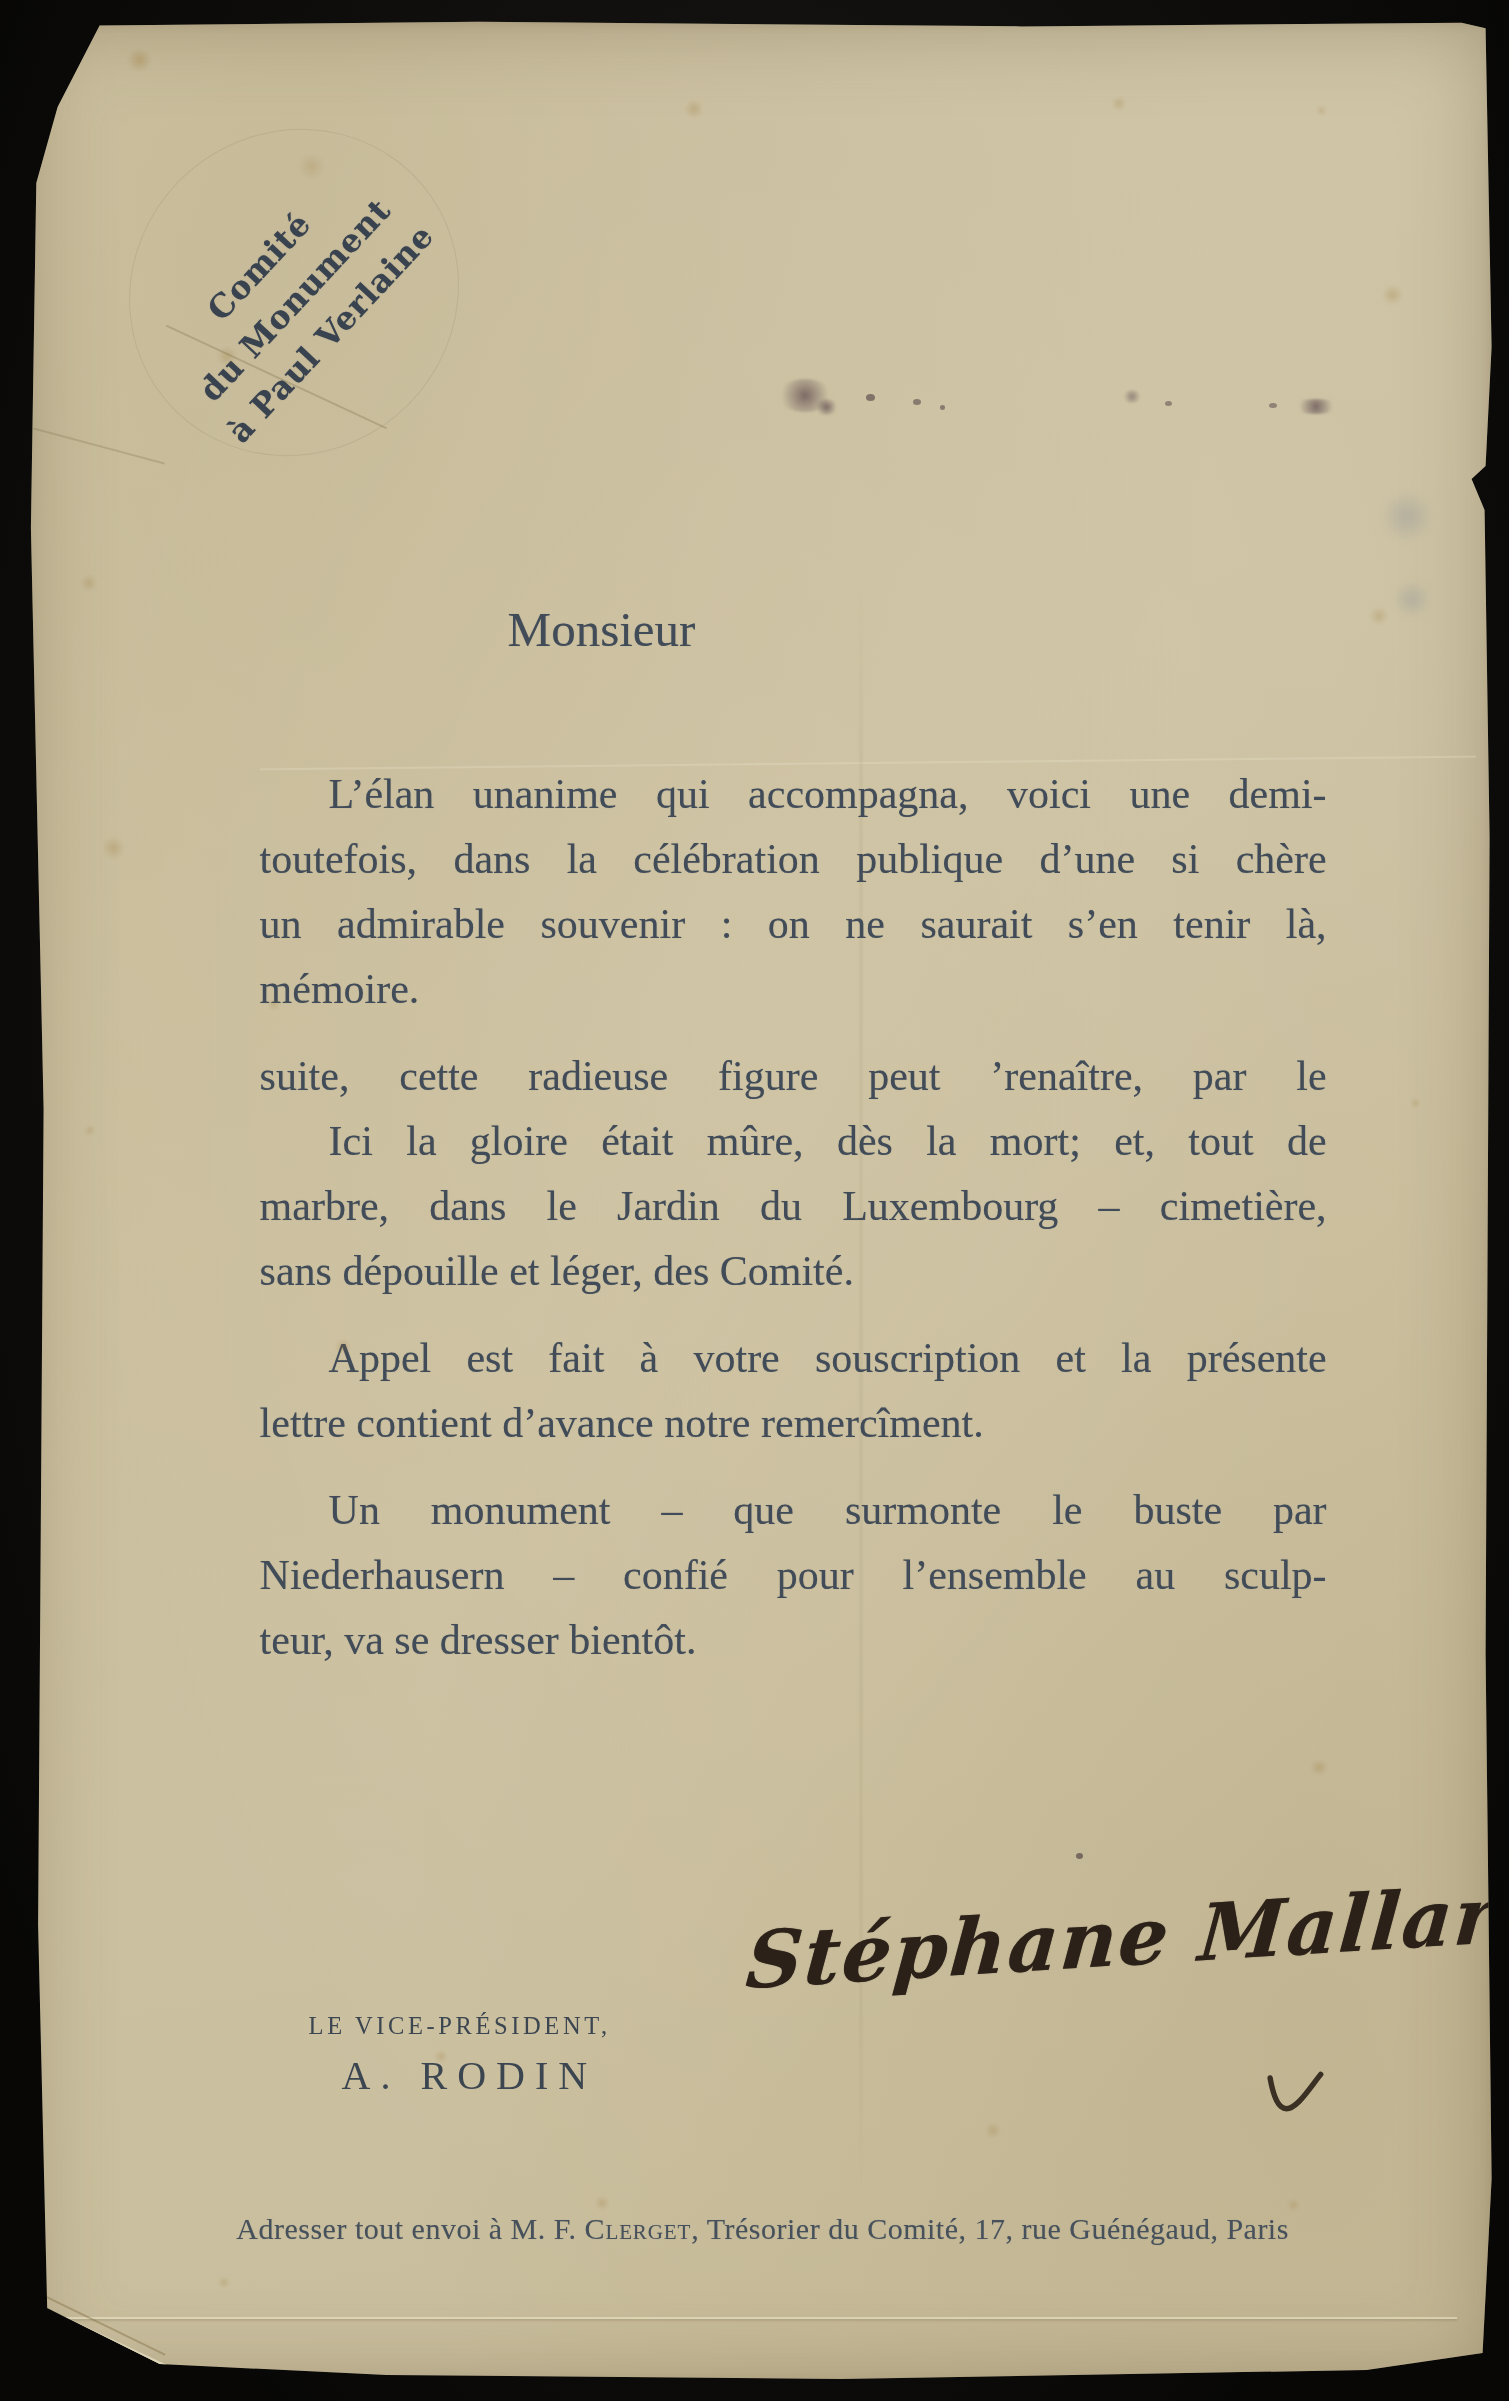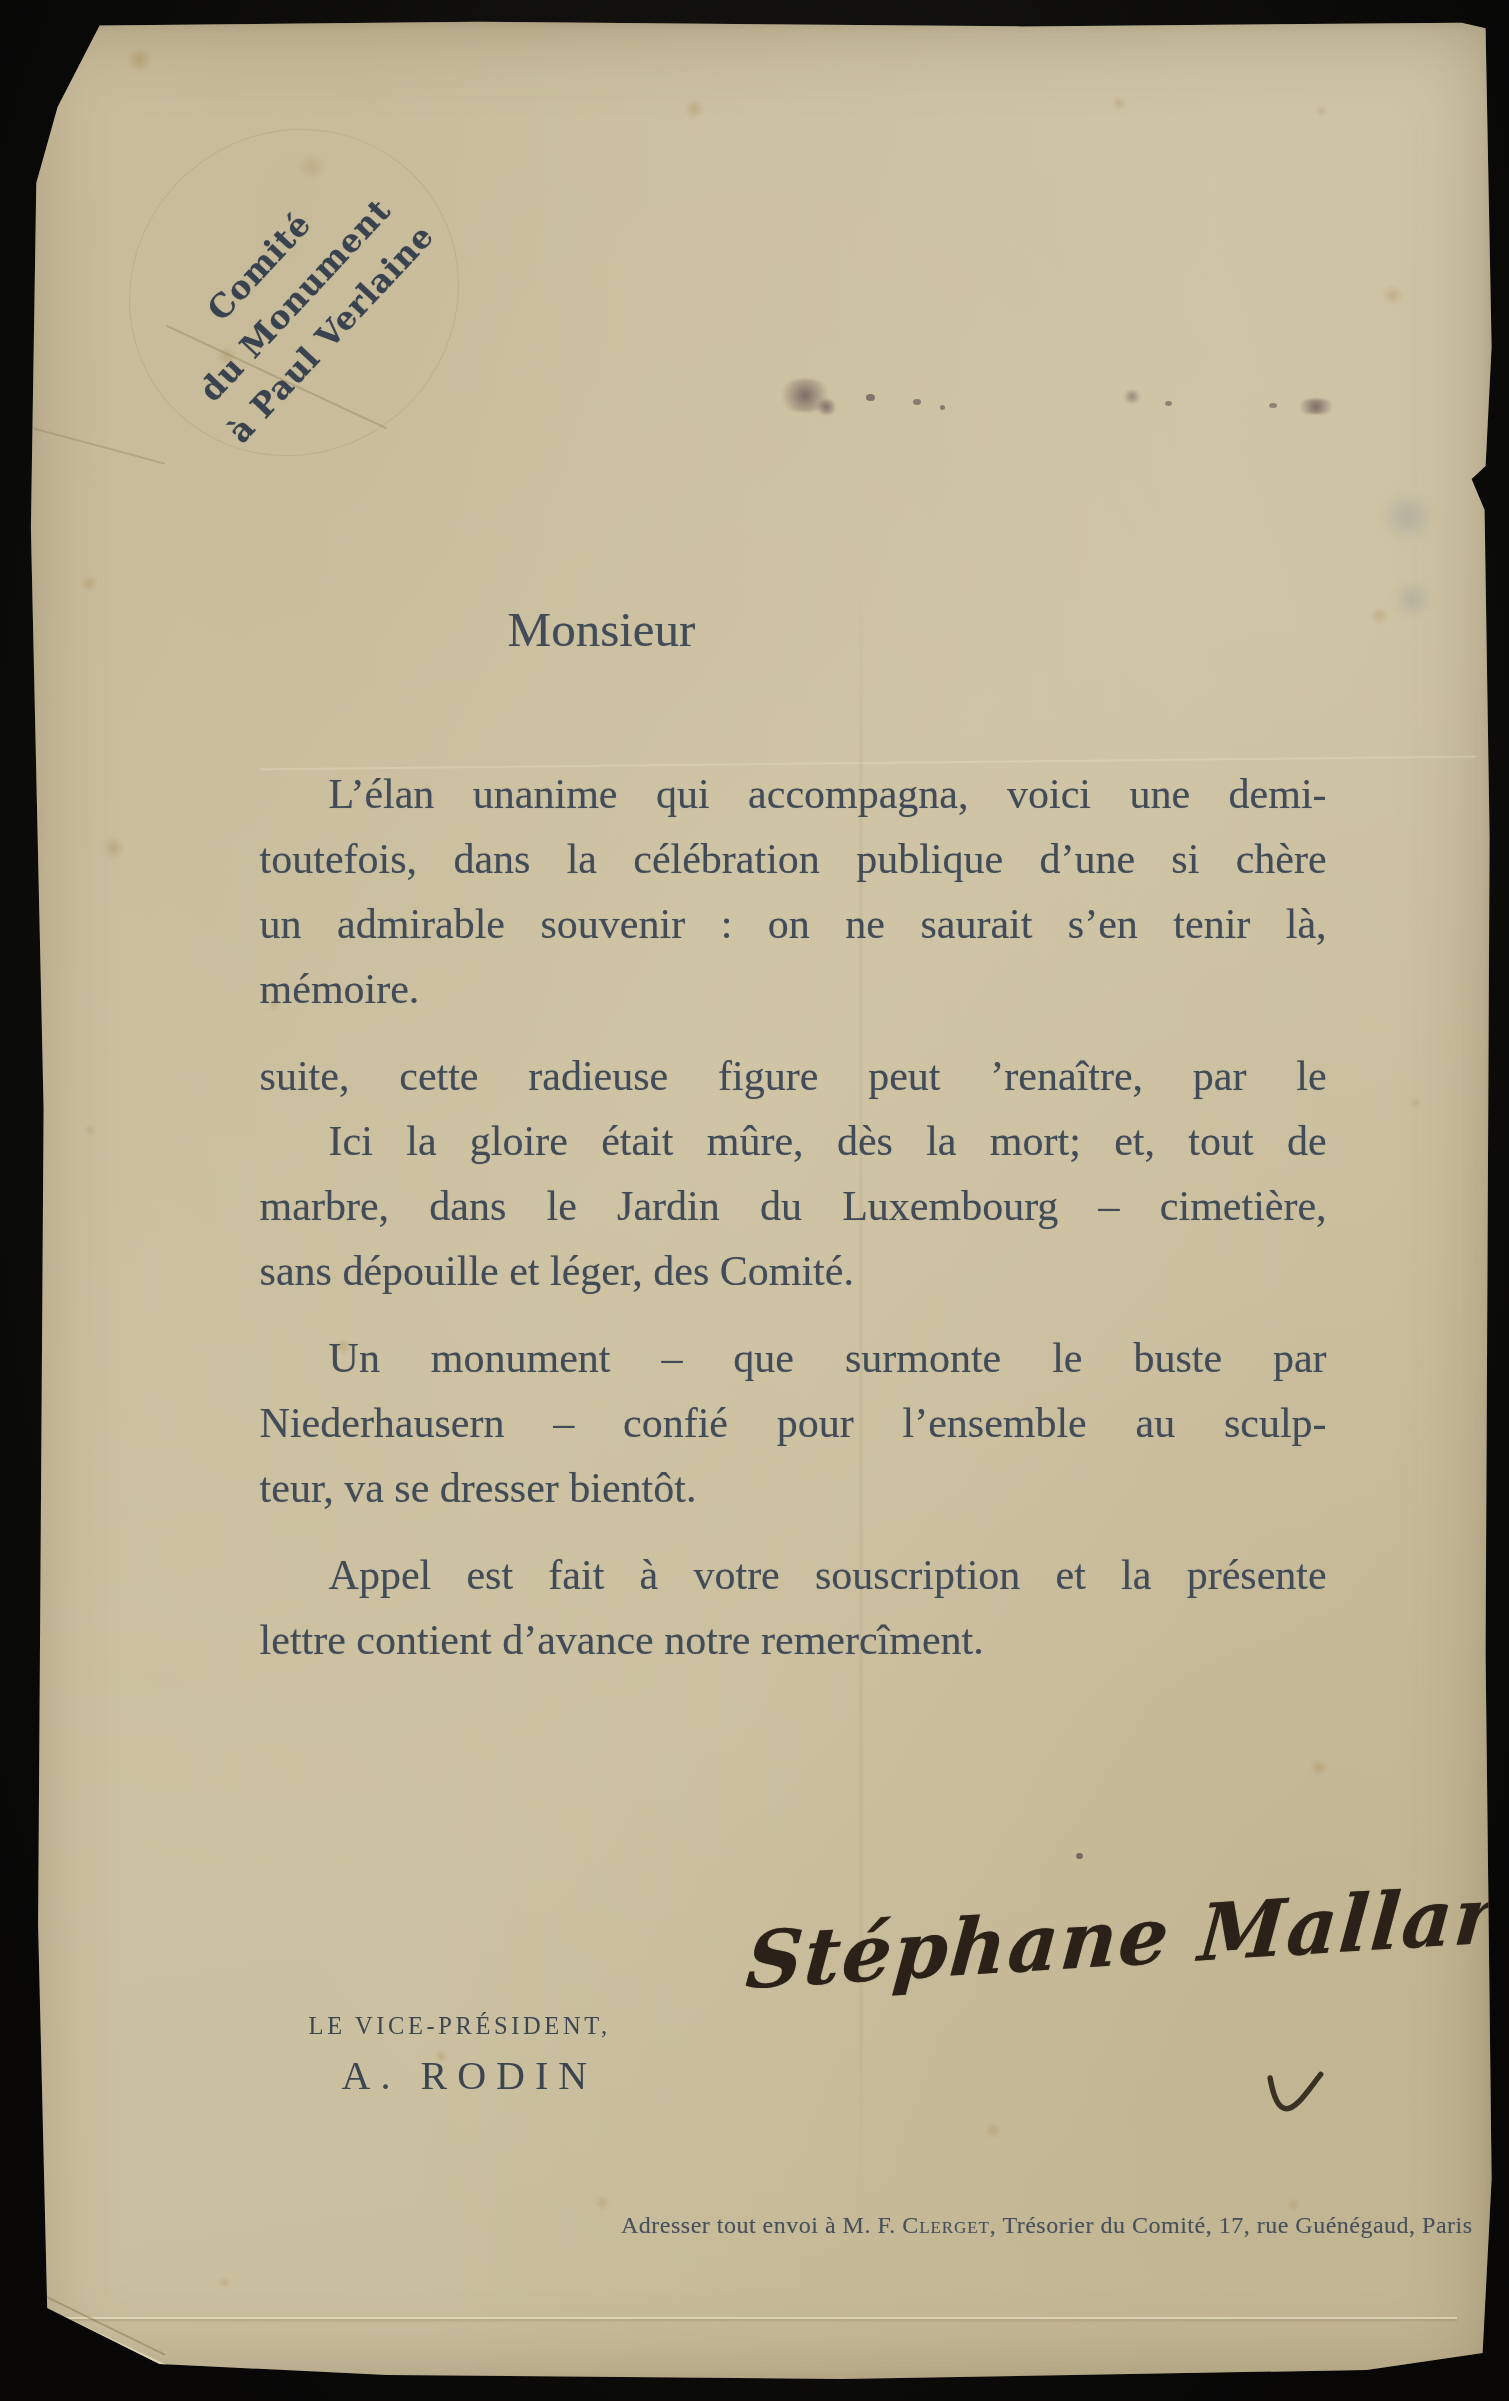--- a/index.html
+++ b/index.html
@@ -77,22 +77,22 @@
   .signature{position:absolute;left:722px;top:1874px;width:689px;
     font-family:"DejaVu Serif", serif;font-style:italic;font-weight:bold;
     font-size:78px;color:#2b2118;letter-spacing:1.8px;white-space:nowrap;
     transform:rotate(-3.5deg) skewX(-8deg);
     text-shadow:0 0 0.9px rgba(43,33,24,.6);}
   .flourish{position:absolute;left:1237px;top:2049px;}
   
   .vp-title{position:absolute;left:285px;top:1992px;font-size:24.5px;letter-spacing:3.6px;color:#3c4651;}
   .vp-name{position:absolute;left:318px;top:2032px;font-size:40px;letter-spacing:10px;color:#3c4651;}
   
-  .footer{position:absolute;left:7px;top:2192px;width:1442px;text-align:right;
-    font-size:24px;letter-spacing:0.5px;color:#46515c;
+  .footer{position:absolute;left:18px;top:2192px;width:1442px;text-align:center;
+    font-size:30px;letter-spacing:0.5px;color:#46515c;
     text-shadow:0 0 0.9px rgba(64,75,87,.3);}
   
   .spot{position:absolute;border-radius:50%;filter:blur(0.9px);
     background:radial-gradient(circle, rgba(150,110,40,.50), rgba(150,110,40,0) 70%);}
   .speck{position:absolute;border-radius:50%;background:#43353c;filter:blur(0.5px);}
   .smear{position:absolute;border-radius:50%;filter:blur(1.1px);
     background:radial-gradient(circle, rgba(74,53,64,.62), rgba(74,53,64,0) 72%);}
   .bsmudge{position:absolute;border-radius:50%;filter:blur(3.6px);
     background:radial-gradient(circle, rgba(120,130,150,.30), rgba(120,130,150,0) 70%);}
 </style>
@@ -129,27 +129,27 @@
     </p>
     <p>
     </p>
     <p>
       <span class="ln" style="display:block">suite, cette radieuse figure peut ’renaître, par le</span>
       <span class="ln indent" style="display:block">Ici la gloire était mûre, dès la mort; et, tout de</span>
       <span class="ln" style="display:block">marbre, dans le Jardin du Luxembourg – cimetière,</span>
       <span class="ln-last" style="display:block">sans dépouille et léger, des Comité.</span>
     </p>
     <p>
+      <span class="ln indent" style="display:block">Appel est fait à votre souscription et la présente</span>
+      <span class="ln-last" style="display:block">lettre contient d’avance notre remercîment.</span>
+    </p>
+    <p>
       <span class="ln indent" style="display:block">Un monument – que surmonte le buste par</span>
       <span class="ln" style="display:block">Niederhausern – confié pour l’ensemble au sculp-</span>
       <span class="ln-last" style="display:block">teur, va se dresser bientôt.</span>
-    </p>
-    <p>
-      <span class="ln indent" style="display:block">Appel est fait à votre souscription et la présente</span>
-      <span class="ln-last" style="display:block">lettre contient d’avance notre remercîment.</span>
     </p>
   </div>
 
   <div class="signature">Stéphane Mallarmé</div>
   <div class="flourish">
     <svg width="67" height="56" viewBox="0 0 74 62">
       <path d="M10 10 C 16 44, 26 52, 42 36 C 50 28, 58 16, 66 6" fill="none" stroke="#2b2118" stroke-width="6" stroke-linecap="round" opacity="0.9"></path>
     </svg>
   </div>
 

